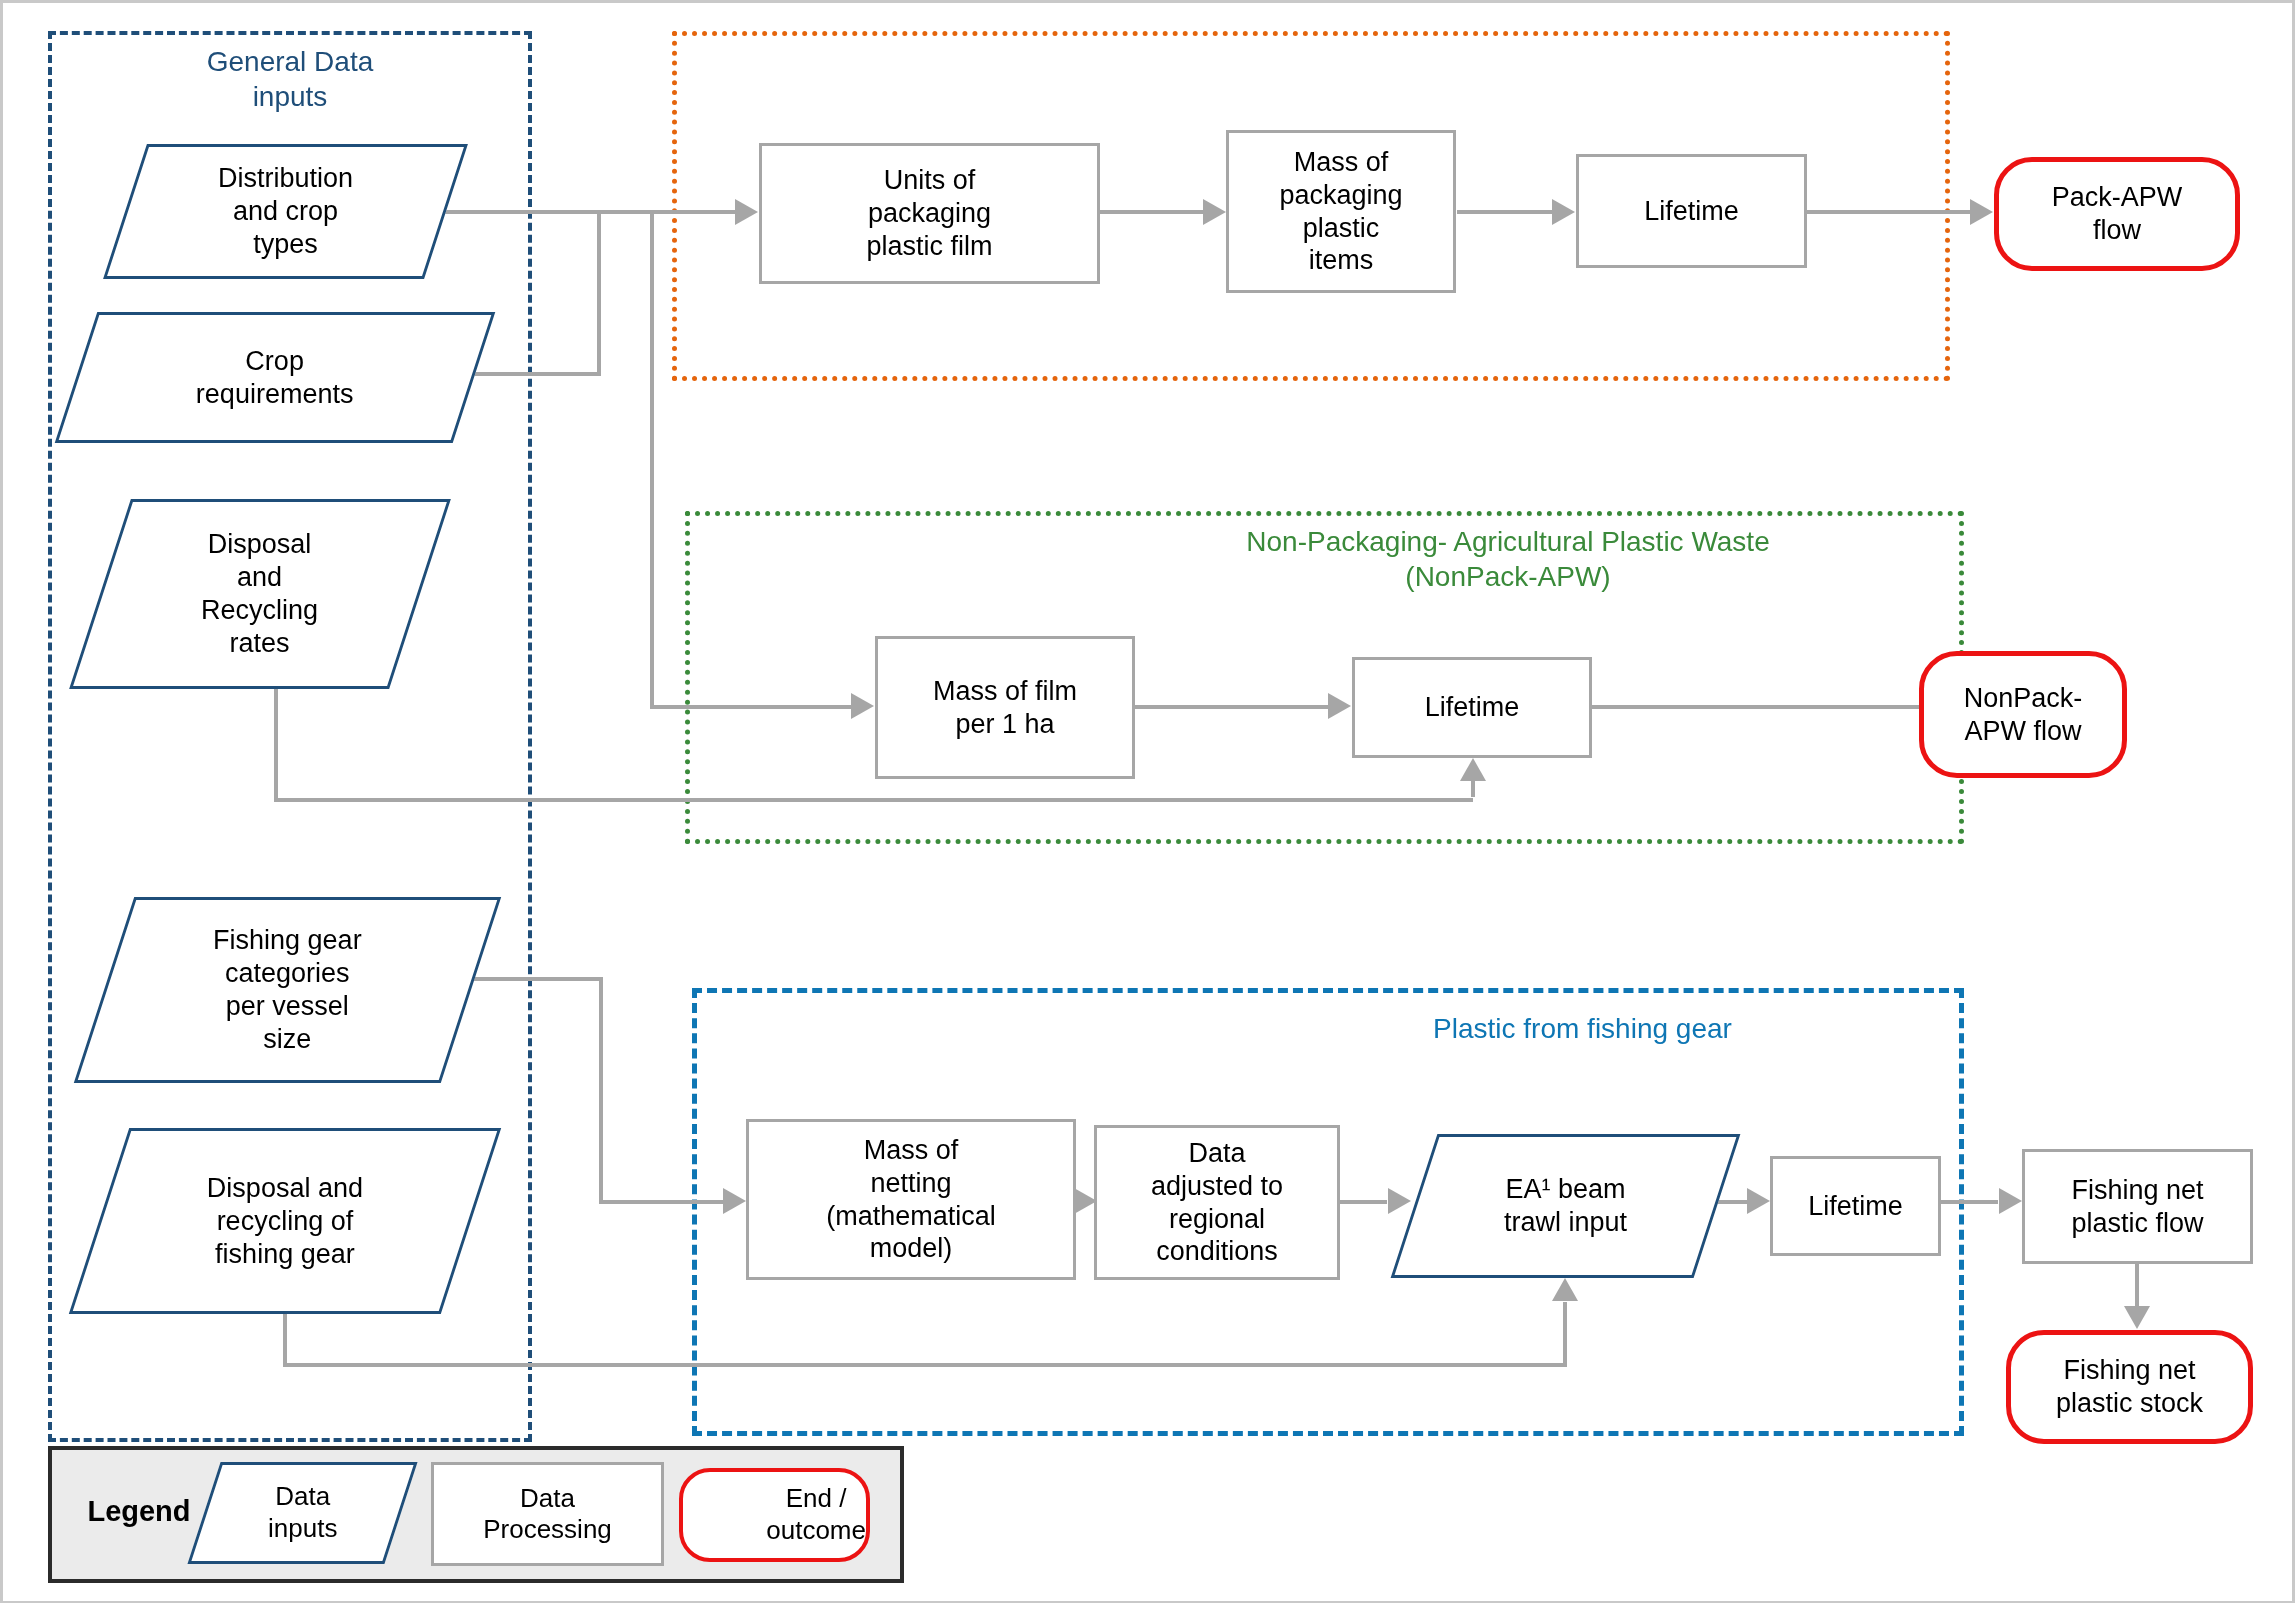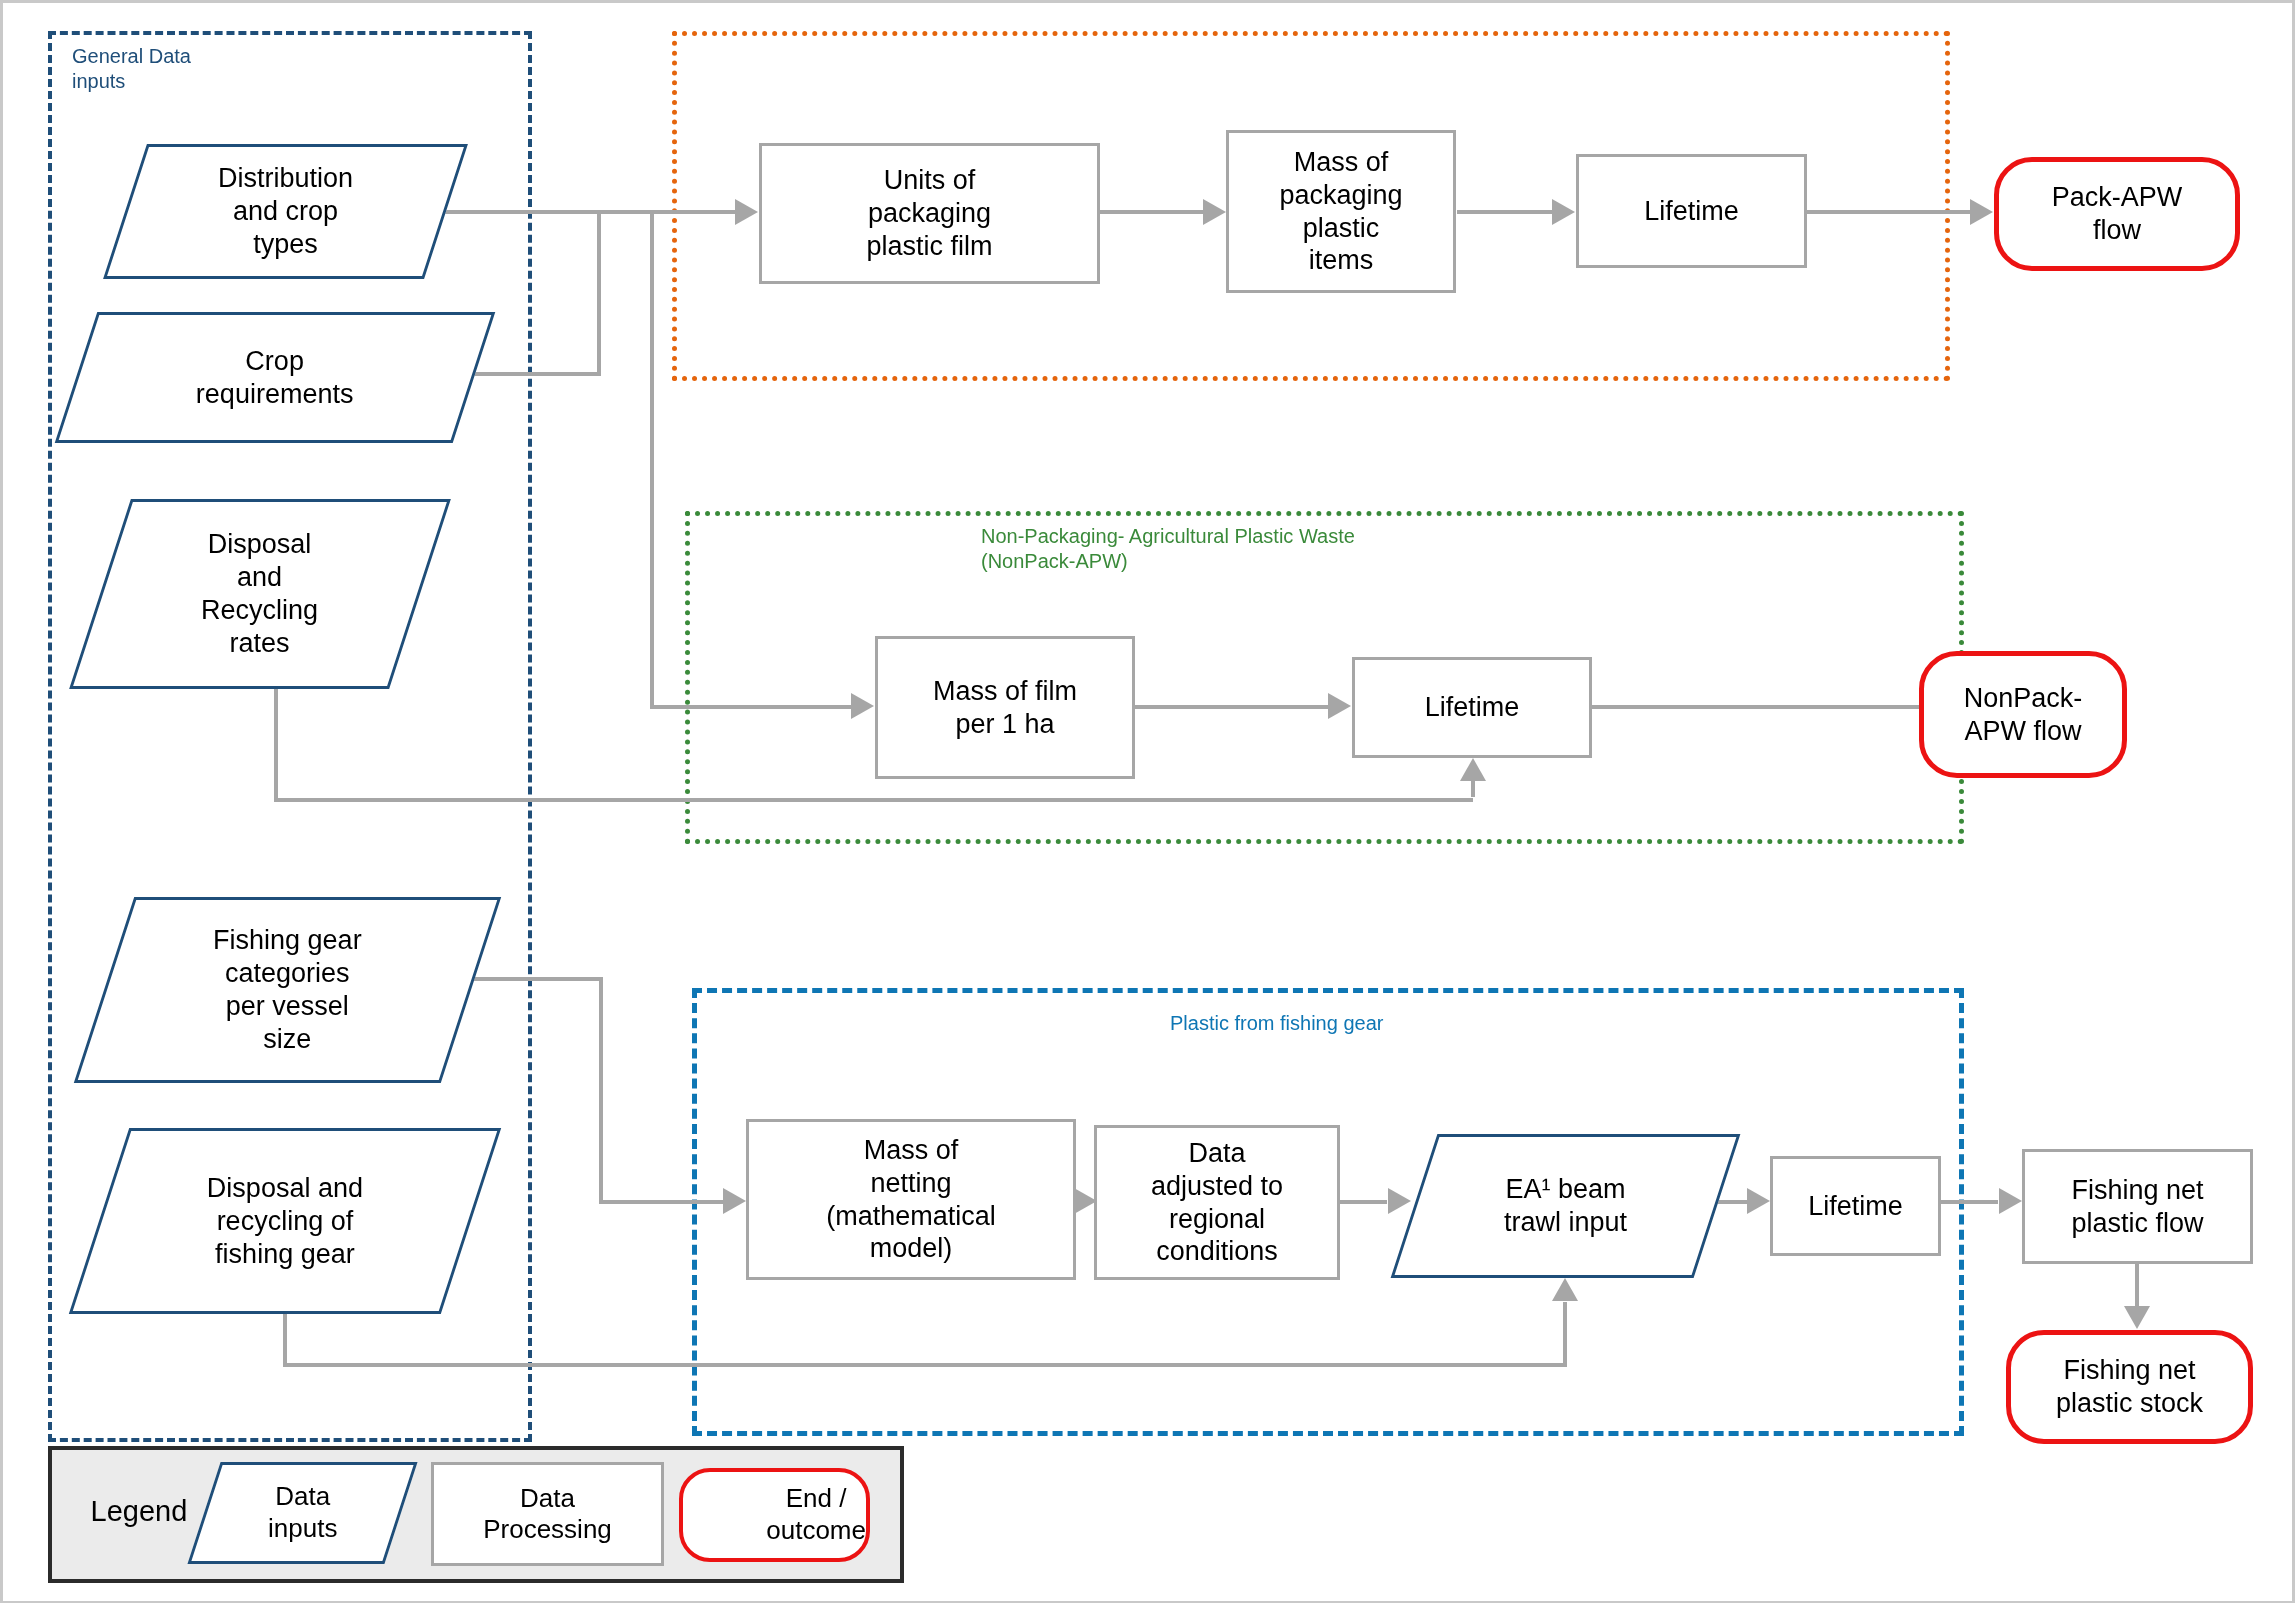--- a/index.html
+++ b/index.html
@@ -15,21 +15,21 @@
   }
   .txt{white-space:pre-line;text-align:center;line-height:1.22;}
 
   
   .grp{position:absolute;box-sizing:border-box;background:transparent;}
   .grp-navy   {border:4.7px dashed var(--navy);}
   .grp-orange {border:5.9px dotted var(--orange);}
   .grp-green  {border:5.9px dotted var(--green);}
   .grp-azure  {border:5.3px dashed var(--azure);}
 
-  .grp-title{position:absolute;font-size:20px;line-height:1.25;text-align:left;white-space:pre-line;}
+  .grp-title{position:absolute;font-size:28px;line-height:1.25;text-align:center;white-space:pre-line;}
 
   
   .pbox{
     position:absolute;box-sizing:border-box;
     border:3.5px solid var(--gray);
     background:#fff;
     display:flex;align-items:center;justify-content:center;
     font-size:27px;
   }
   
@@ -64,21 +64,21 @@
     border-bottom:23.6px solid var(--gray);}
   .arr-d{position:absolute;width:0;height:0;
     border-left:13.5px solid transparent;border-right:13.5px solid transparent;
     border-top:23.6px solid var(--gray);}
 
   
   #legend{
     position:absolute;left:45px;top:1443px;width:856px;height:137px;
     background:#ebebeb;border:4.1px solid #2b2b2b;box-sizing:border-box;
   }
-  #legend .heading{position:absolute;left:16.5px;top:45px;width:141px;font-size:29px;font-weight:normal;text-align:center;}
+  #legend .heading{position:absolute;left:16.5px;top:45px;width:141px;font-size:29px;font-weight:bold;text-align:center;}
   #legend .pbox{font-size:26px;}
   #legend .pgram-text{font-size:26px;}
   #legend .stadium{font-size:26px;border-width:4.7px;border-radius:31px;justify-content:flex-end;}
 </style>
 </head>
 <body>
 
 <div id="canvas">
 
   <div class="grp grp-navy" style="left:45px;top:28px;width:484px;height:1411px;"></div>

